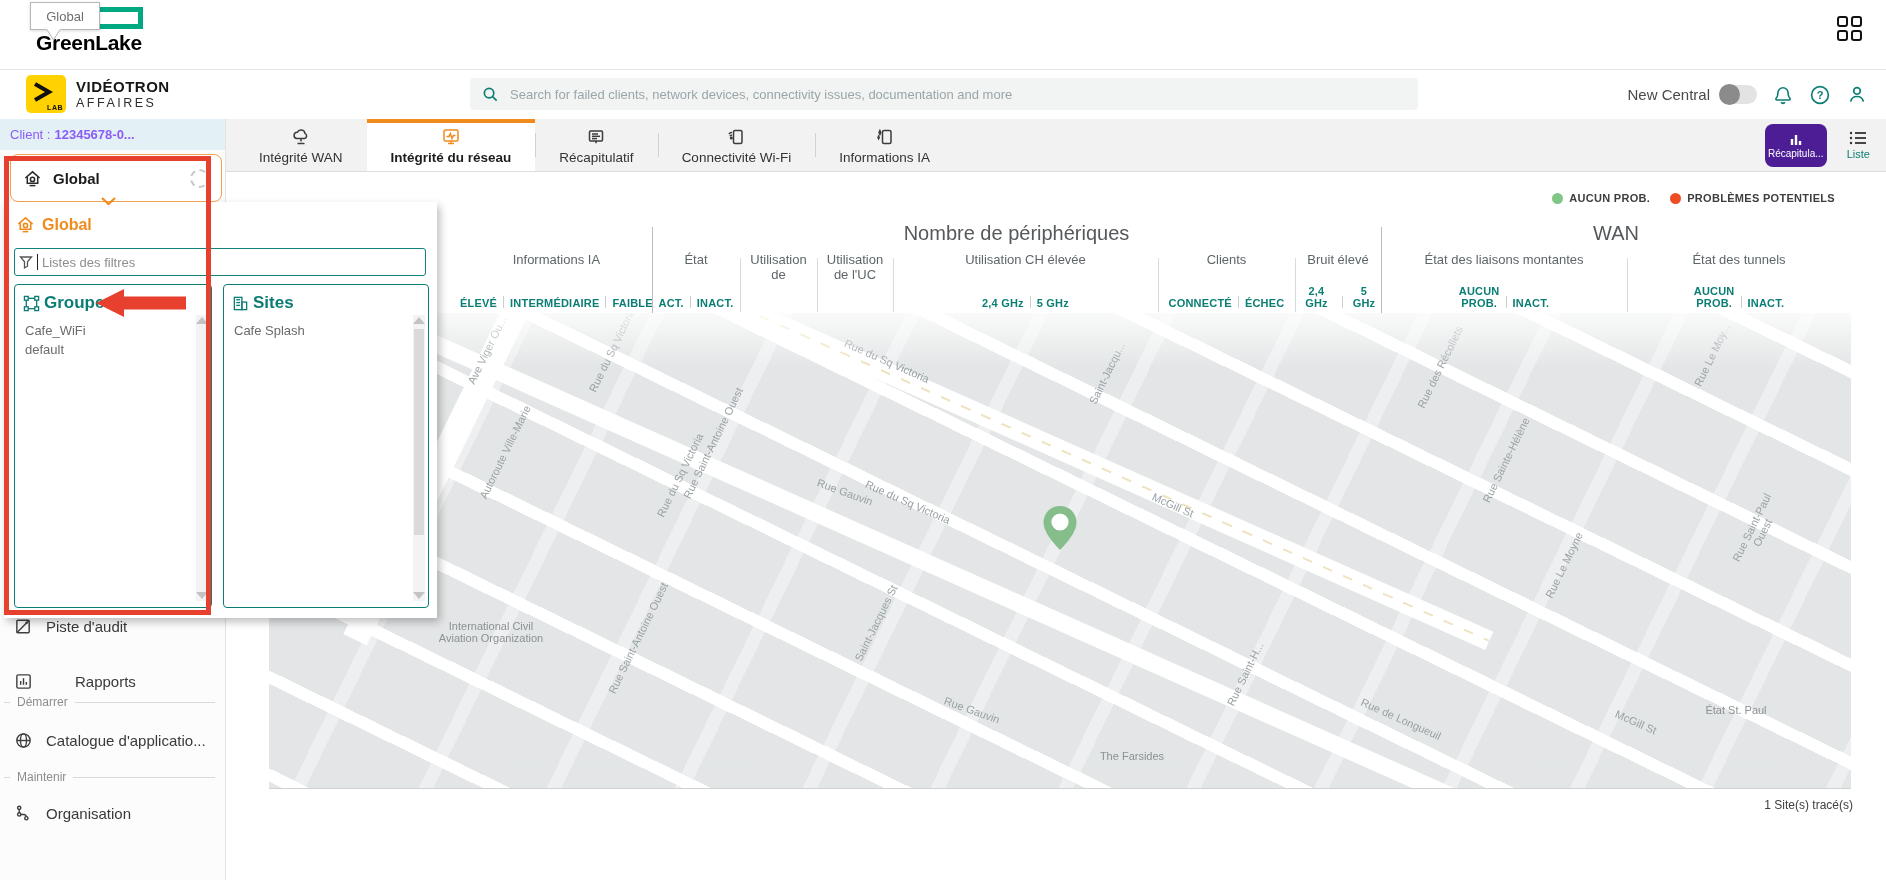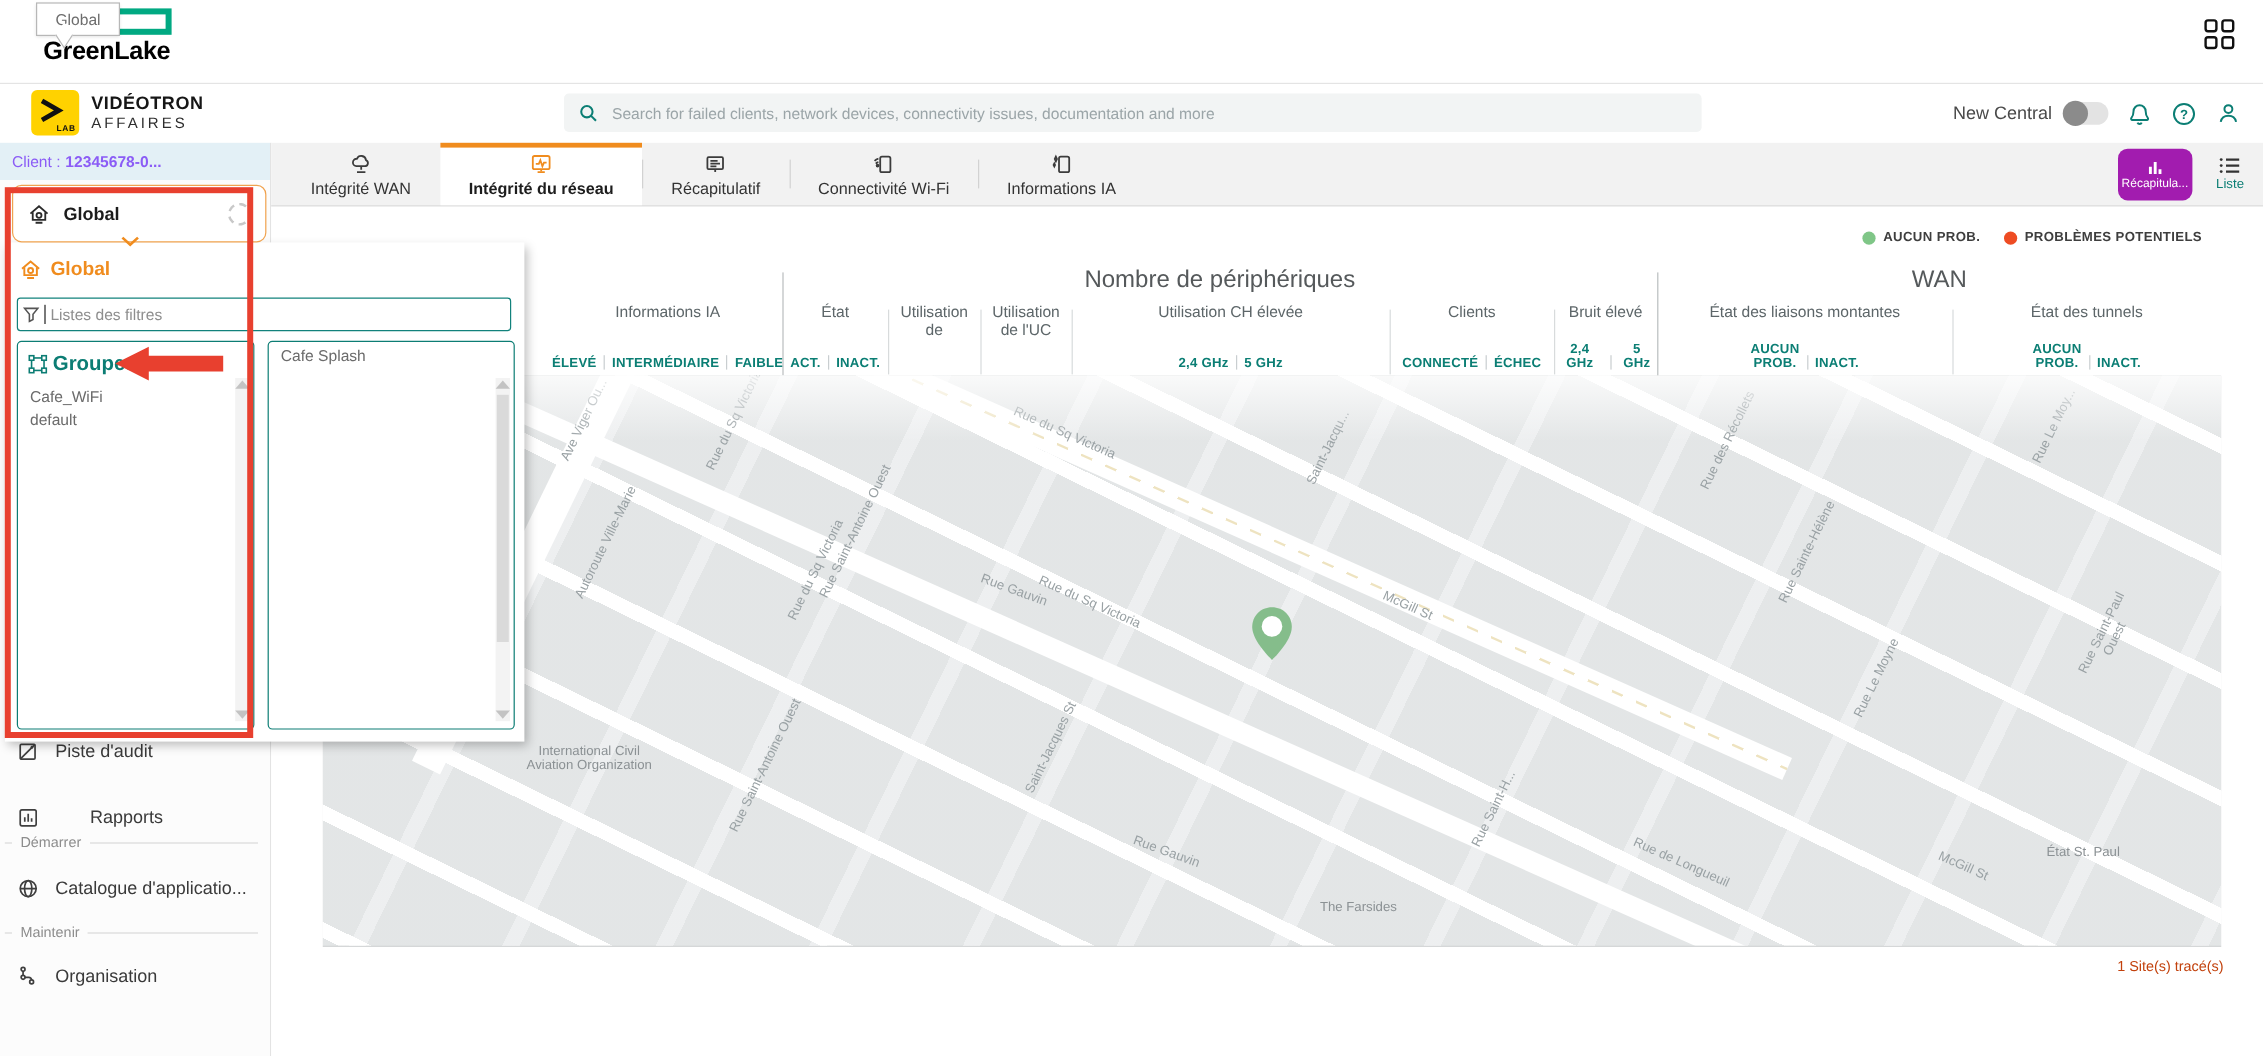--- a/index.html
+++ b/index.html
@@ -49,21 +49,21 @@
   .tabbar{position:relative;height:53px;background:#f2f2f2;border-bottom:1px solid #ddd;display:flex;align-items:stretch;box-sizing:border-box;}
   .tabs{display:flex;padding-left:9px;}
   .tab{position:relative;display:flex;flex-direction:column;align-items:center;justify-content:center;gap:3px;padding:4px 24px 3px;cursor:pointer;}
   .tab .lbl{font-size:13.5px;color:#333;white-space:nowrap;}
   .tab svg{stroke:#3c3c3c;}
   .tab.active{background:#fff;border-top:4px solid #f08c1e;padding-top:0;}
   .tab.active .lbl{font-weight:bold;color:#1d1d1d;}
   .tab.active svg{stroke:#f08c1e;}
   .tab:not(.active):not(:first-child)::before{content:"";position:absolute;left:0;top:14px;bottom:14px;width:1px;background:#d2d2d2;}
   .viewbtns{margin-left:auto;display:flex;align-items:center;gap:20px;padding-right:16px;}
-  .btn-summary{width:62px;height:43px;background:#a21caf;border-radius:8px;display:flex;flex-direction:column;align-items:center;justify-content:center;gap:1px;cursor:pointer;}
+  .btn-summary{width:62px;height:43px;background:#4c1d95;border-radius:8px;display:flex;flex-direction:column;align-items:center;justify-content:center;gap:1px;cursor:pointer;}
   .btn-summary span{font-size:10px;color:#fff;}
   .btn-list{display:flex;flex-direction:column;align-items:center;gap:2px;cursor:pointer;}
   .btn-list span{font-size:11px;color:#0b7e74;}
   
   .cbody{position:absolute;left:0;top:53px;right:0;bottom:0;}
   .legend{position:absolute;top:20px;right:51px;display:flex;gap:20px;}
   .legend .li{display:flex;align-items:center;gap:6px;}
   .legend .dot{width:11px;height:11px;border-radius:50%;}
   .legend .lt{font-size:11px;font-weight:bold;color:#3e3e3e;letter-spacing:.3px;}
   .kpi{position:absolute;left:0;top:50px;right:0;height:92px;}
@@ -82,21 +82,21 @@
   .map-pattern{position:absolute;left:-250px;top:-250px;right:-250px;bottom:-250px;
     background-image:
       repeating-linear-gradient(26deg, rgba(223,226,228,.55) 0 76px, #fff 76px 88px),
       repeating-linear-gradient(116deg, rgba(0,0,0,0) 0 102px, #fff 102px 115px);}
   .road{position:absolute;background:#fff;}
   .road.dash{background-image:repeating-linear-gradient(90deg,#eee3c0 0 10px,transparent 10px 22px);background-size:100% 2px;background-position:center;background-repeat:no-repeat;}
   .map-label{position:absolute;font-size:11px;color:#99a1a4;white-space:pre-line;text-align:center;transform:translate(-50%,-50%) rotate(var(--r,0deg));}
   .map-label.poi{color:#8b9194;}
   .map-fade{position:absolute;left:0;top:0;right:0;height:55px;background:linear-gradient(rgba(255,255,255,.8),rgba(255,255,255,0));pointer-events:none;}
   .pin{position:absolute;left:771px;top:191px;width:40px;height:48px;cursor:pointer;}
-  .map-footer{position:absolute;top:626px;right:33px;font-size:12px;color:#c2410c;}
+  .map-footer{position:absolute;top:626px;right:33px;font-size:12px;color:#404040;}
   
   .scope-select{position:absolute;left:10px;top:154px;width:212px;height:48px;background:#fff;border:1px solid #f0a24e;border-radius:8px;box-sizing:border-box;display:flex;align-items:center;gap:11px;padding:0 12px;z-index:20;cursor:pointer;}
   .sel-txt{font-size:15px;font-weight:bold;color:#1c1c1c;}
   .dash-circle{margin-left:auto;width:15px;height:15px;border:2px dashed #c8c8c8;border-radius:50%;}
   .sel-chevron{position:absolute;left:100px;top:196px;z-index:21;}
   .scope-panel{position:absolute;left:4px;top:202px;width:433px;height:416px;background:#fff;z-index:15;box-shadow:3px 4px 8px rgba(0,0,0,.25);}
   .sp-global{position:absolute;left:12px;top:13px;display:flex;align-items:center;gap:7px;cursor:pointer;}
   .sp-global span{font-size:16px;font-weight:bold;color:#f08c1e;}
   .sp-filter{position:absolute;left:10px;top:46px;width:412px;height:28px;border:1px solid #12827c;border-radius:3px;box-sizing:border-box;display:flex;align-items:center;gap:4px;padding:0 4px;cursor:text;}
   .sp-filter .caret{width:1px;height:16px;background:#222;}
@@ -496,20 +496,30 @@
       <div class="sp-list" id="groupsList">
           <div>Cafe_WiFi</div>
           <div>default</div>
         </div>
       <div class="sp-scroll">
           <i class="arr up"></i>
           <i class="arr dn"></i>
         </div>
     </div>
     <div class="sp-box sp-sites">
+      <div class="sp-head">
+        <svg width="17" height="17" viewBox="0 0 18 18" fill="none" stroke="#0c7d74" stroke-width="1.4">
+            <rect x="2.5" y="2.5" width="8" height="13"></rect>
+            <rect x="10.5" y="7.5" width="5" height="8"></rect>
+            <line x1="4.5" y1="5" x2="8.5" y2="5"></line>
+            <line x1="4.5" y1="8" x2="8.5" y2="8"></line>
+            <line x1="4.5" y1="11" x2="8.5" y2="11"></line>
+          </svg>
+        <span>Sites</span>
+      </div>
       <div class="sp-list" id="sitesList">
           <div>Cafe Splash</div>
         </div>
       <div class="sp-scroll">
           <i class="arr up"></i>
           <i class="thumb"></i>
           <i class="arr dn"></i>
         </div>
     </div>
   </div>

